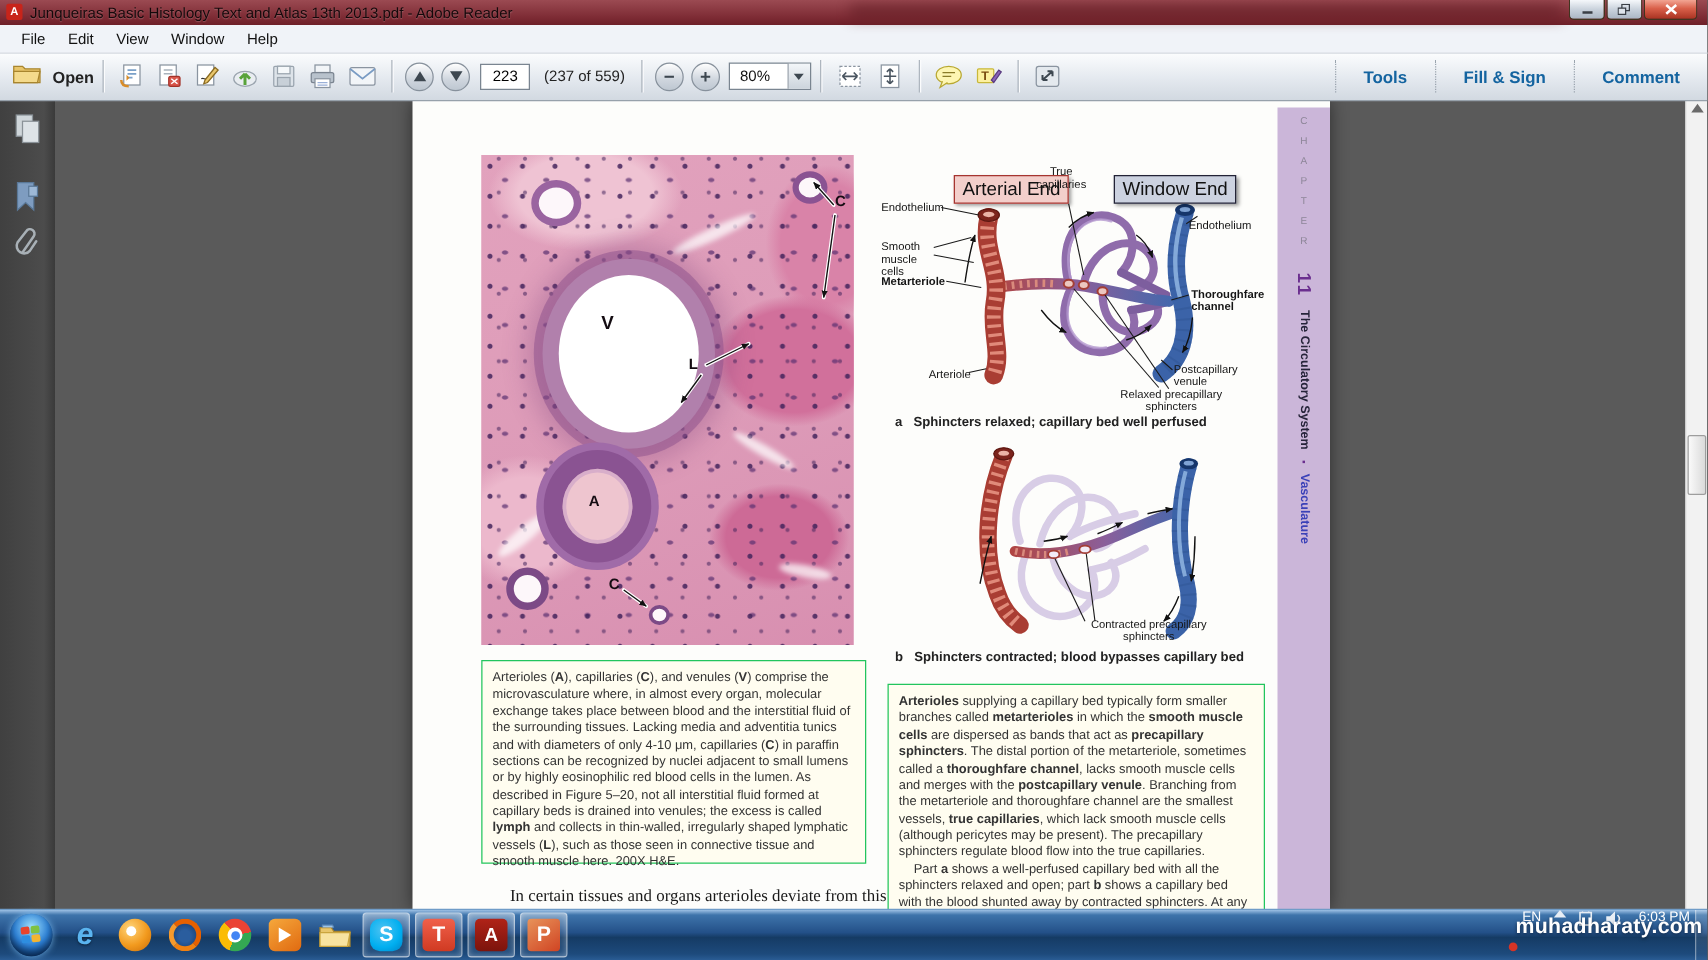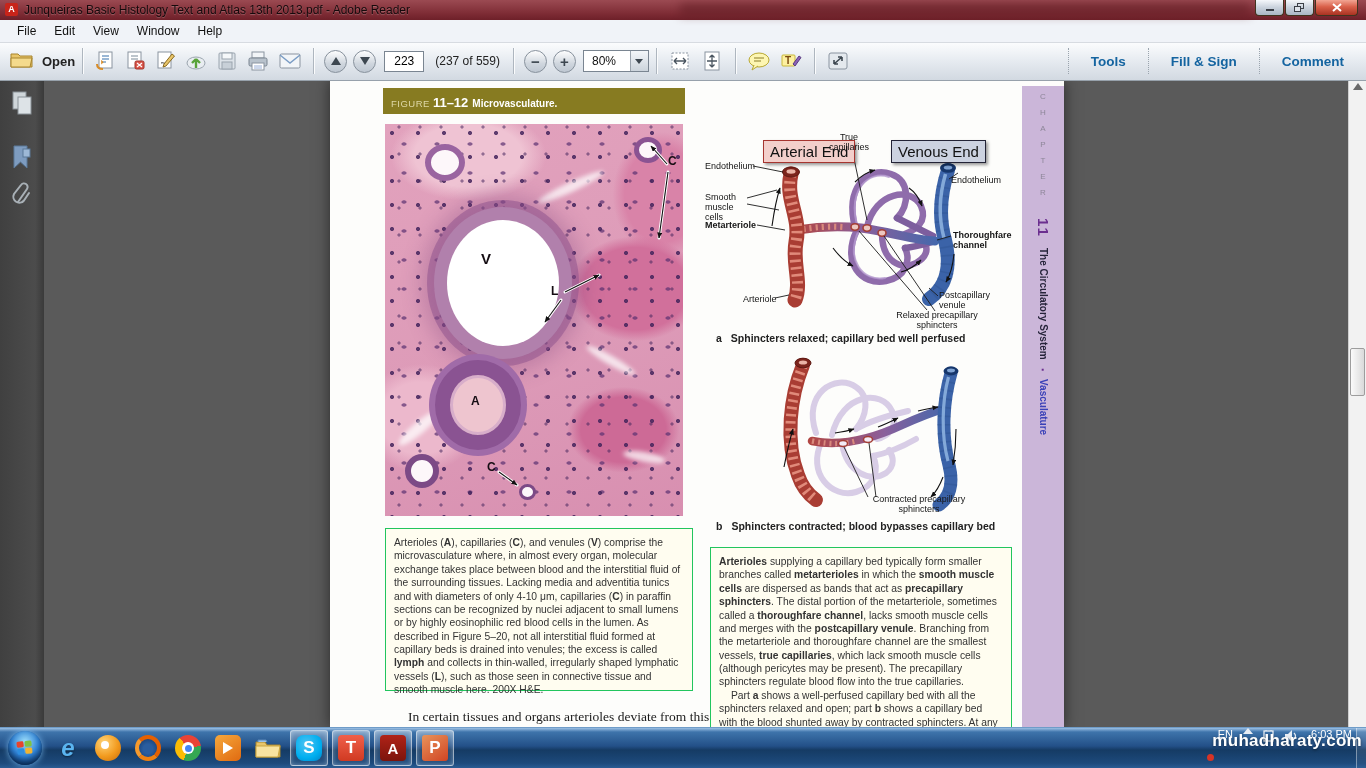--- a/index.html
+++ b/index.html
@@ -330,23 +330,20 @@
     </span>
     <span class="pic" style="top:100px">
       <svg width="24" height="28">
           <path d="M8,22 L17,9 a3.5,3.5 0 0 0 -6,-4 L4,14 a6,6 0 0 0 10,6.5 L19,13" fill="none" stroke="#a8b0b6" stroke-width="2" stroke-linecap="round"></path>
         </svg>
     </span>
   </div>
 
   <div class="page">
 
-    <div class="fig-header" style="left:53px;top:8px;width:302px;height:26px">
-      <span class="fig-word">FIGURE</span><span class="fig-num">11–12</span><span class="fig-title">Microvasculature.</span>
-    </div>
 
     <div class="mg">
       <div class="stk" style="left:150px;top:58px;width:72px;height:10px;transform:rotate(-25deg)"></div>
       <div class="stk" style="left:92px;top:182px;width:60px;height:9px;transform:rotate(15deg)"></div>
       <div class="stk" style="left:8px;top:298px;width:52px;height:12px;transform:rotate(-40deg)"></div>
       <div class="stk" style="left:198px;top:232px;width:56px;height:9px;transform:rotate(30deg)"></div>
       <div class="stk" style="left:238px;top:328px;width:42px;height:10px;transform:rotate(10deg)"></div>
       <div class="vring"></div>
       <div class="aring"></div>
       <div class="ring" style="left:40px;top:20px;width:28px;height:25px;border:6px solid #9a64a0"></div>
@@ -445,21 +442,21 @@
           <path d="M244,49 L253,43"></path>
           <path d="M246,106 L232,110"></path>
           <path d="M233,166 L224,158"></path>
           <path d="M222,180 L154,101"></path>
             <path d="M230,181 L179,106"></path>
           <path d="M148,24 L162,90"></path>
         </g>
       </svg>
       <span class="endbox art" style="left:58px;top:10px">Arterial End</span>
       <span class="dlabel" style="left:120px;top:2px;width:48px;text-align:center">True capillaries</span>
-      <span class="endbox ven" style="left:186px;top:10px">Venous End</span>
+      <span class="endbox ven" style="left:186px;top:10px">Window End</span>
       <span class="dlabel" style="left:0;top:31px">Endothelium</span>
       <span class="dlabel" style="left:0;top:62px;width:46px">Smooth muscle cells</span>
       <span class="dlabel b" style="left:0;top:90px">Metarteriole</span>
       <span class="dlabel" style="left:38px;top:164px">Arteriole</span>
       <span class="dlabel" style="left:246px;top:45px">Endothelium</span>
       <span class="dlabel b" style="left:248px;top:100px;width:56px">Thoroughfare channel</span>
       <span class="dlabel" style="left:234px;top:160px;width:62px">Postcapillary venule</span>
       <span class="dlabel" style="left:182px;top:180px;width:100px;text-align:center">Relaxed precapillary sphincters</span>
     </div>
     <div class="dcap" style="left:386px;top:252px">

